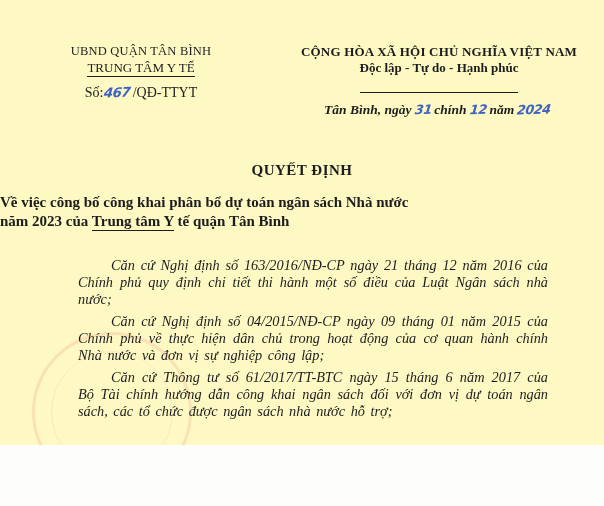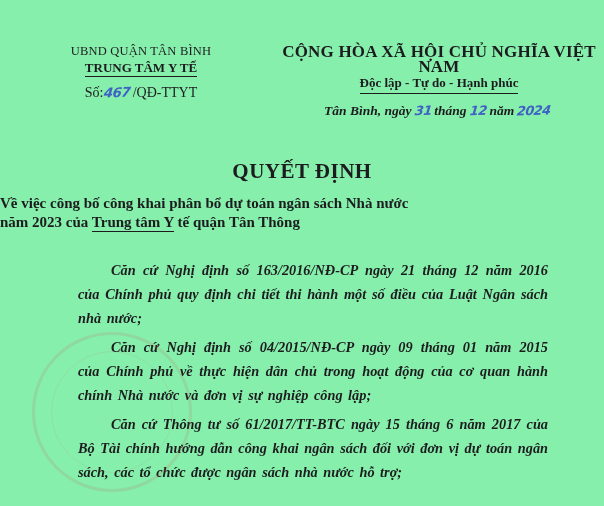--- a/index.html
+++ b/index.html
@@ -6,39 +6,39 @@
   html, body { width: 604px; height: 506px; }
   body {
     font-family: "Liberation Serif", serif;
     background: #fdfdfb;
     color: #1c1c1e;
     overflow: hidden;
   }
   .page {
     position: relative;
     width: 604px;
-    height: 506px;
-    background: #86efac;
+    height: 445px;
+    background: #fef9c3;
     overflow: hidden;
   }
 
   
   .header { display: flex; padding-top: 44px; }
   .hdr-left  { width: 282px; text-align: center; }
   .hdr-right { flex: 1; text-align: center; padding-right: 8px; }
 
   .agency-parent { font-size: 12.5px; letter-spacing: 0.2px; line-height: 15px; }
-  .agency-name   { font-size: 13px; font-weight: bold; line-height: 16px; margin-top: 1px; }
+  .agency-name   { font-size: 13px; font-weight: normal; line-height: 16px; margin-top: 1px; }
   .agency-name .uline { border-bottom: 1.4px solid #1c1c1e; padding-bottom: 0.5px; }
 
   .doc-number { font-size: 14px; margin-top: 8px; line-height: 18px; }
 
-  .national-title { font-size: 17px; font-weight: bold; letter-spacing: 0.2px; line-height: 15px; }
+  .national-title { font-size: 13px; font-weight: bold; letter-spacing: 0.2px; line-height: 15px; }
   .motto { font-size: 13px; font-weight: bold; line-height: 16px; margin-top: 1px; }
-  .motto .uline { border-bottom: 1.5px solid #1c1c1e; padding-bottom: 2px; display: inline-block; }
+  .motto .uline { border-bottom: 1.5px solid #1c1c1e; padding-bottom: 16px; display: inline-block; }
 
   .place-date { font-size: 13.5px; font-style: italic; font-weight: bold; margin-top: 8px; line-height: 17px; }
 
   
   .hw {
     font-family: "DejaVu Sans", sans-serif;
     font-style: italic;
     font-weight: bold;
     color: #3f62c4;
     font-size: 0.95em;
@@ -46,44 +46,43 @@
     transform: rotate(-2deg) skewX(-8deg);
     margin: 0 3px;
     letter-spacing: -0.5px;
   }
   .doc-number .hw { margin: 0 2px 0 1px; }
 
   
   .title {
     text-align: center;
     font-weight: bold;
-    font-size: 21px;
+    font-size: 15px;
     letter-spacing: 0.5px;
     margin-top: 42px;
     line-height: 20px;
   }
   .subtitle {
     font-weight: bold;
     font-size: 15px;
     line-height: 19px;
     margin-top: 13px;
   }
   .subtitle .uline { border-bottom: 1.5px solid #1c1c1e; padding-bottom: 1px; }
 
   
   .content { margin: 26px 56px 0 78px; }
   .content p {
     font-style: italic;
     font-size: 14.3px;
-    line-height: 24px;
+    line-height: 17px;
     text-align: justify;
     text-indent: 33px;
     margin-bottom: 5px;
     word-spacing: 2px;
-    font-weight: bold;
   }
 
   
   .stamp {
     position: absolute;
     left: 32px;
     top: 332px;
     width: 160px;
     height: 160px;
     border: 3px solid rgba(210, 72, 72, 0.13);
@@ -109,29 +108,29 @@
   <div class="header">
     <div class="hdr-left">
       <div class="agency-parent">UBND QUẬN TÂN BÌNH</div>
       <div class="agency-name"><span class="uline">TRUNG TÂM Y TẾ</span></div>
       <div class="doc-number"><span>Số:</span><span class="hw">467</span><span>/QĐ-TTYT</span></div>
     </div>
 
     <div class="hdr-right">
       <div class="national-title">CỘNG HÒA XÃ HỘI CHỦ NGHĨA VIỆT NAM</div>
       <div class="motto"><span class="uline">Độc lập - Tự do - Hạnh phúc</span></div>
-      <div class="place-date"><span>Tân Bình, ngày</span><span class="hw">31</span><span>tháng</span><span class="hw">12</span><span>năm</span><span class="hw">2024</span></div>
+      <div class="place-date"><span>Tân Bình, ngày</span><span class="hw">31</span><span>chính</span><span class="hw">12</span><span>năm</span><span class="hw">2024</span></div>
     </div>
   </div>
 
   <div class="title">QUYẾT ĐỊNH</div>
 
   <div class="subtitle">
     <div>Về việc công bố công khai phân bổ dự toán ngân sách Nhà nước</div>
-    <div><span>năm 2023 của </span><span class="uline">Trung tâm Y</span><span> tế quận Tân Thông</span></div>
+    <div><span>năm 2023 của </span><span class="uline">Trung tâm Y</span><span> tế quận Tân Bình</span></div>
   </div>
 
   <div class="content">
     <p>Căn cứ Nghị định số 163/2016/NĐ-CP ngày 21 tháng 12 năm 2016 của Chính phủ quy định chi tiết thi hành một số điều của Luật Ngân sách nhà nước;</p>
     <p>Căn cứ Nghị định số 04/2015/NĐ-CP ngày 09 tháng 01 năm 2015 của Chính phủ về thực hiện dân chủ trong hoạt động của cơ quan hành chính Nhà nước và đơn vị sự nghiệp công lập;</p>
     <p>Căn cứ Thông tư số 61/2017/TT-BTC ngày 15 tháng 6 năm 2017 của Bộ Tài chính hướng dẫn công khai ngân sách đối với đơn vị dự toán ngân sách, các tổ chức được ngân sách nhà nước hỗ trợ;</p>
   </div>
 
 </div>
 

